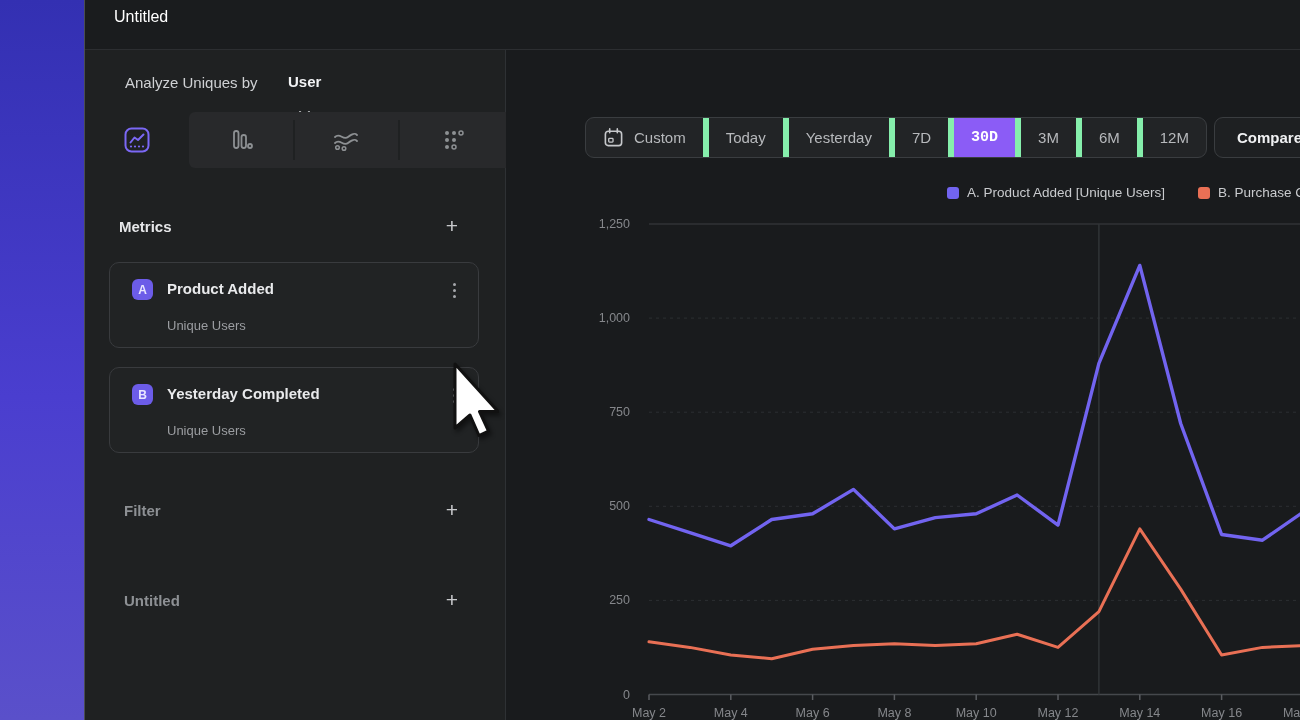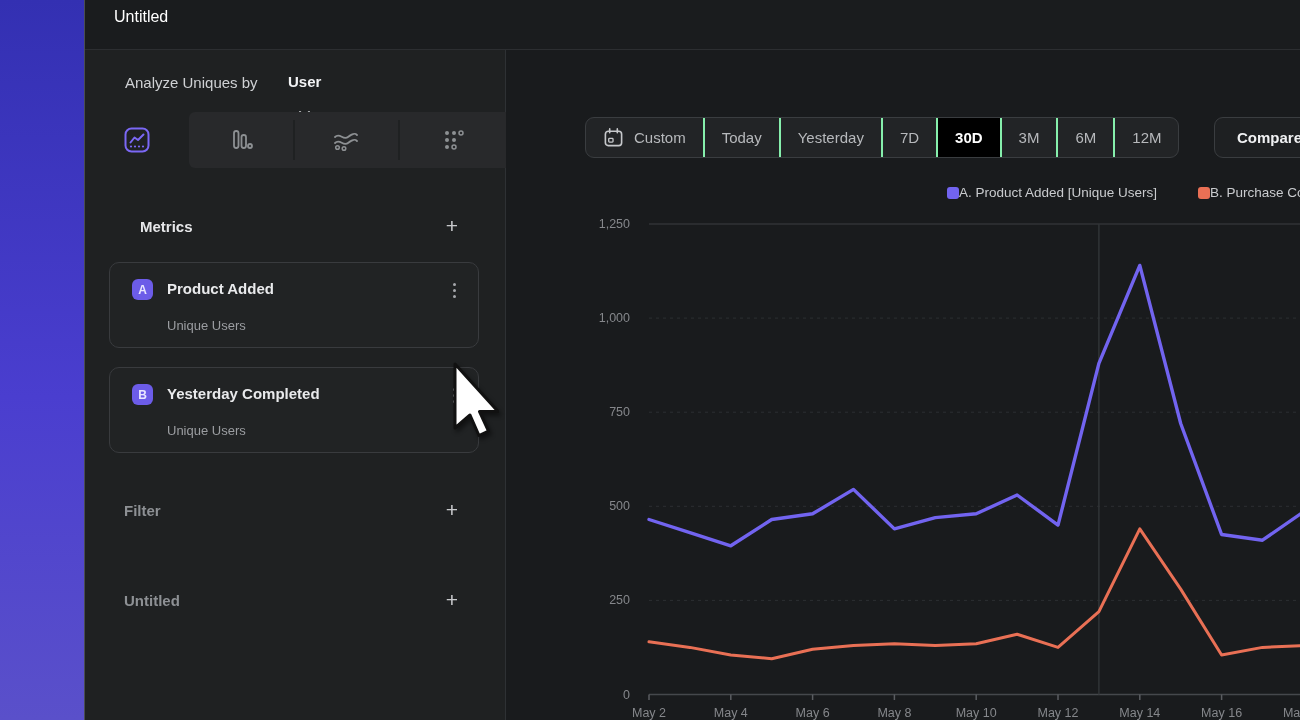--- a/index.html
+++ b/index.html
@@ -46,32 +46,32 @@
   .kebab { position:absolute; right:16px; top:18px; width:16px; height:18px; cursor:pointer;
     display:flex; flex-direction:column; align-items:center; gap:3px; padding-top:2px; }
   .kebab i { width:3px; height:3px; border-radius:50%; background:#a5a7ab; }
   .muted-head { color:#8d9094; }
 
   
   .main { position:absolute; left:422px; top:50px; width:794px; height:670px; overflow:hidden; }
   .range-group { position:absolute; left:78px; top:67px; height:41px; display:flex;
     border:1px solid #3a3d40; border-radius:9px; background:#222426; overflow:hidden; }
   .range-btn { height:39px; display:flex; align-items:center; justify-content:center;
-    font-size:15px; color:#b7b9bc; border-right:2px solid #86efac; cursor:pointer;
+    font-size:15px; color:#b7b9bc; border-right:6px solid #86efac; cursor:pointer;
     padding:0 17px; white-space:nowrap; }
   .range-btn:last-child { border-right:none; }
-  .range-btn.selected { background:#000000; color:#ffffff; font-weight:bold; }
+  .range-btn.selected { background:#8b5cf6; color:#ffffff; font-weight:bold;font-family:Liberation Mono, monospace; }
   .range-btn .cal { margin-right:10px; }
   .compare-btn { position:absolute; left:707px; top:67px; height:41px; width:130px;
     border:1px solid #3a3d40; border-radius:9px; background:#1e2022; color:#f0f1f3;
     font-size:15px; font-weight:bold; display:flex; align-items:center; cursor:pointer;
     padding-left:22px; }
 
   .legend { position:absolute; top:135px; left:0; width:794px; height:20px; }
-  .legend-item { position:absolute; display:flex; align-items:center; 
+  .legend-item { position:absolute; display:flex; align-items:center; gap:8px;
     font-size:13.5px; color:#c9cbce; white-space:nowrap; }
   .legend-item .swatch { width:12px; height:12px; border-radius:3px; flex:0 0 12px; }
 
   svg.chart { position:absolute; left:0; top:124px; }
   svg.chart text { font-family:"Liberation Sans", sans-serif; }
   .ylab, .xlab { font-size:12.5px; fill:#85878b; }
   .grid   { stroke:#2c2f32; stroke-width:1; }
   .grid-top { stroke:#3c3f43; stroke-width:1; }
   .axis   { stroke:#45484c; stroke-width:1.6; }
   .vline  { stroke:#313437; stroke-width:1.5; }
@@ -144,21 +144,21 @@
             <circle cx="14" cy="6" r="2" fill="#8d9093"></circle>
           <circle cx="21" cy="6" r="2" fill="none" class="icon-muted" stroke-width="1.5"></circle>
           <circle cx="7" cy="13" r="2" fill="#8d9093"></circle>
             <circle cx="14" cy="13" r="2" fill="#8d9093"></circle>
           <circle cx="7" cy="20" r="2" fill="#8d9093"></circle>
             <circle cx="14" cy="20" r="2" fill="none" class="icon-muted" stroke-width="1.5"></circle>
         </svg>
       </div>
     </div>
 
-    <div class="section-head" style="left:55px; top:168px;">Metrics</div>
+    <div class="section-head" style="left:34px; top:168px;">Metrics</div>
     <div class="plus-btn" style="left:357px; top:167px;">+</div>
 
     <div class="m-card" style="top:212px;">
       <div class="badge">A</div>
       <div class="m-title">Product Added</div>
       <div class="m-sub">Unique Users</div>
       <div class="kebab">
           <i></i>
           <i></i>
           <i></i>

